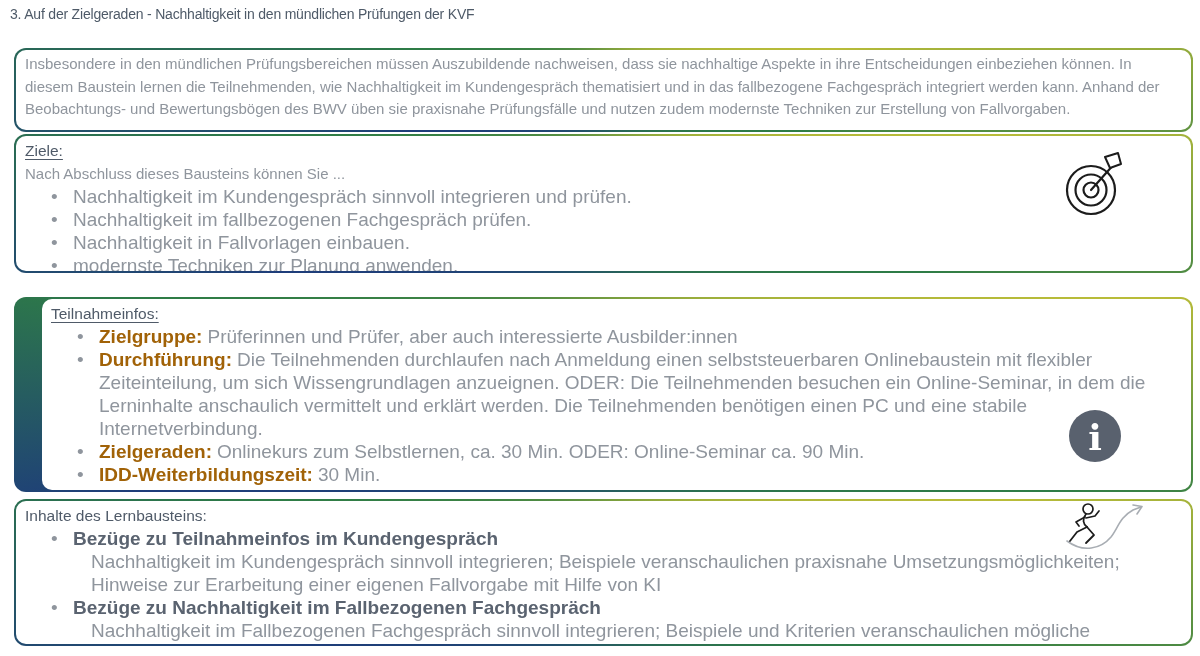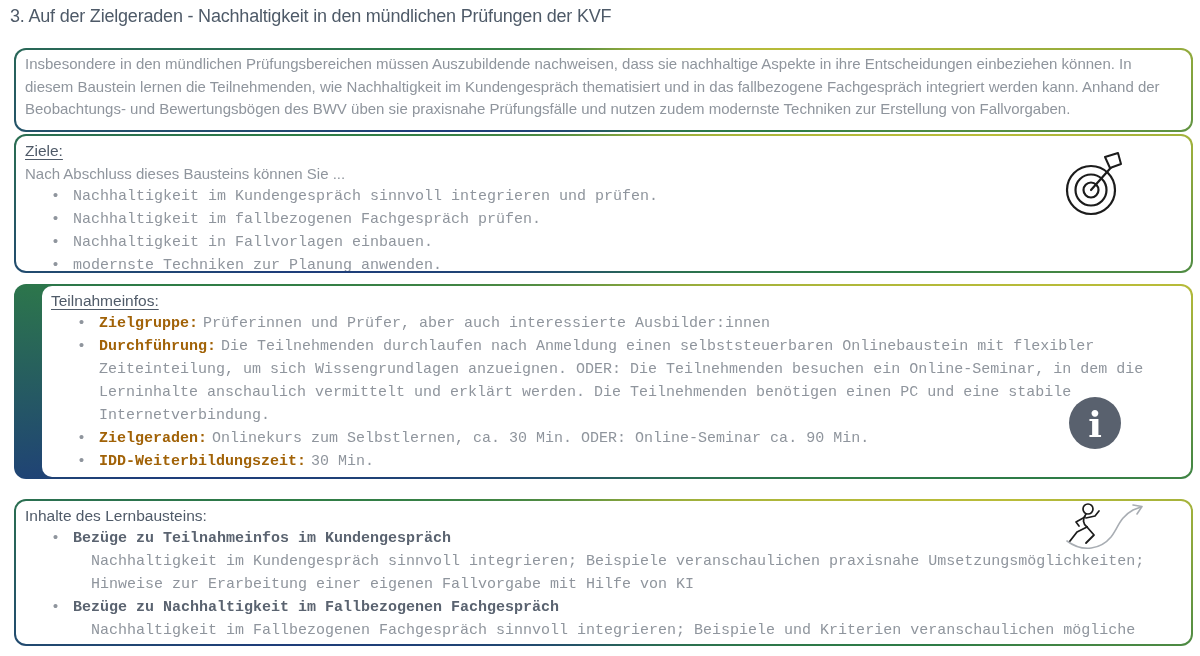--- a/index.html
+++ b/index.html
@@ -3,49 +3,49 @@
 <meta charset="utf-8">
 <style>
   html,body{margin:0;padding:0;background:#ffffff;}
   body{
     width:1200px;height:656px;position:relative;overflow:hidden;
     font-family:"Liberation Sans", sans-serif;
     -webkit-font-smoothing:antialiased;
   }
   .page-title{
     position:absolute;left:10px;top:6px;
-    font-size:18px;color:#4e5a68;letter-spacing:-0.2px;
+    font-size:14px;color:#4e5a68;letter-spacing:-0.2px;
   }
   
   .gbox{
     position:absolute;left:14px;width:1179px;box-sizing:border-box;
     border-radius:12px;padding:2px;
     background:conic-gradient(from 80deg,
       #b9bc39 0deg, #2e7c46 22deg, #1e3d7a 178deg, #2e7c46 202deg, #b9bc39 360deg);
   }
   .gbox-inner{
     background:#ffffff;border-radius:10px;width:100%;height:100%;
     box-sizing:border-box;overflow:hidden;position:relative;
     padding:3px 10px 0 9px;
   }
   .box-intro{top:48px;height:84px;}
   .box-goals{top:134px;height:139px;}
-  .box-participation{top:284px;height:195px;padding-left:28px;}
+  .box-participation{top:297px;height:195px;padding-left:28px;}
   .box-content{top:499px;height:147px;}
 
   .body-text{font-size:15px;line-height:22.5px;color:#8f959d;}
   .heading{
     font-size:15.5px;line-height:23px;color:#4f5a68;
     text-decoration:underline;text-underline-offset:2.5px;
   }
   .heading.no-underline{text-decoration:none;}
   ul.blist{list-style:none;margin:0;padding:0;}
   ul.blist li{
     position:relative;padding-left:48px;
-    font-size:15px;line-height:23px;color:#8f959d;font-family:Liberation Mono, monospace;
+    font-size:19px;line-height:23px;color:#8f959d;
   }
   ul.blist li::before{
     content:"\2022";position:absolute;left:26px;top:0;color:#8f959d;
   }
   .blabel{font-weight:700;color:#a16207;margin-right:5px;margin-top:40px;}
   .btitle{font-weight:700;color:#5a6370;}
   .bdesc{padding-left:18px;color:#8f959d;}
   .corner-icon{position:absolute;}
   .icon-target{right:63px;top:14px;}
   .icon-info{right:69px;top:110px;}

